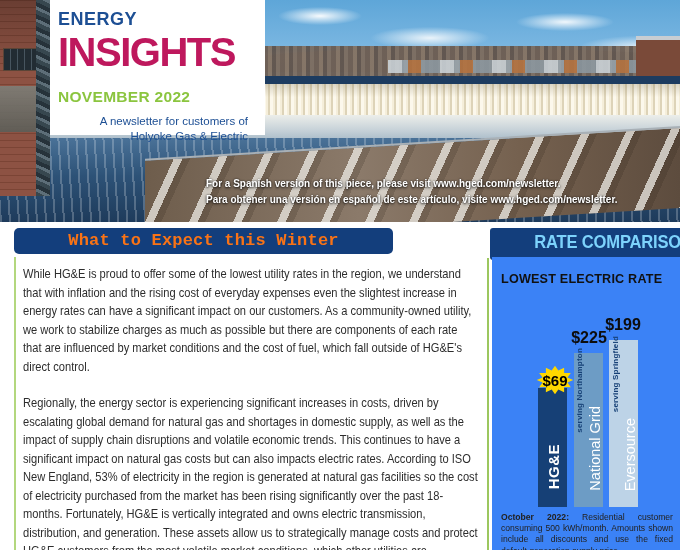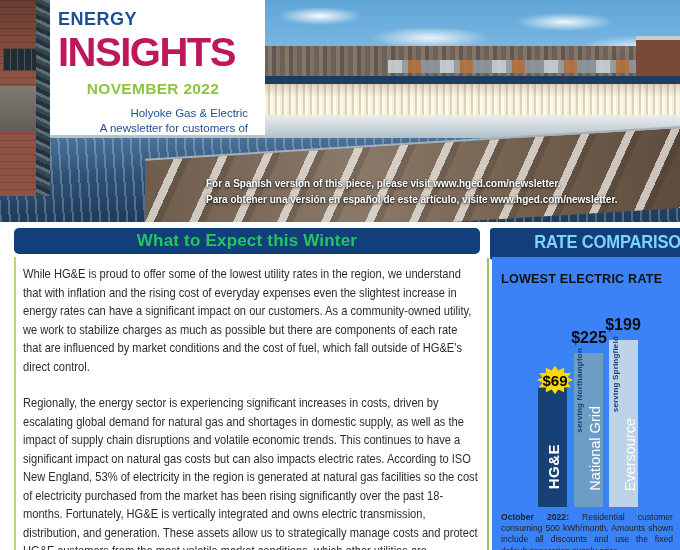--- a/index.html
+++ b/index.html
@@ -48,32 +48,32 @@
   .building-base{position:absolute;left:0;top:86px;width:50px;height:46px;background:
       linear-gradient(180deg,#7e7f78,#5c5e58);opacity:.9;}
   .glass-tower{position:absolute;left:36px;top:0;width:14px;height:196px;background:
       repeating-linear-gradient(25deg,#37474f 0 4px,#5d6e78 4px 7px,#26323a 7px 11px);}
 
   
   .logo-box{position:absolute;left:50px;top:0;width:215px;height:135px;background:#fff;
             z-index:6;padding:5px 17px 0 8px;}
   .logo-energy{color:#1d4f94;font-weight:bold;font-size:18px;line-height:28px;letter-spacing:.5px;}
   .logo-insights{color:#be185d;font-weight:bold;font-size:40px;line-height:38px;letter-spacing:-1.5px;}
-  .logo-issue{color:#8bc53f;font-weight:bold;font-size:15.5px;text-align:center;margin-top:9px;letter-spacing:.3px;}
+  .logo-issue{color:#8bc53f;font-weight:bold;font-size:15.5px;text-align:left;margin-top:17px;letter-spacing:.3px;}
   .logo-tagline{color:#1d4f94;font-size:11.5px;line-height:14.5px;text-align:right;margin-top:8px;}
 
   
   .photo-note{position:absolute;left:206px;top:175px;z-index:6;color:#fff;font-weight:bold;
       font-size:10.5px;line-height:16px;text-shadow:0 1px 3px rgba(0,0,0,.85),0 0 2px rgba(0,0,0,.6);
       transform:scaleX(.95);transform-origin:0 0;white-space:nowrap;}
 
   
-  .article-heading{position:absolute;left:14px;top:228px;width:466px;height:26px;background:#133e7c;
-      border-radius:5px;color:#22c55e;font-weight:bold;font-size:17px;line-height:26px;
-      text-align:center;letter-spacing:.2px;}
+  .article-heading{position:absolute;left:14px;top:228px;width:379px;height:26px;background:#133e7c;
+      border-radius:5px;color:#f97316;font-weight:bold;font-size:17px;line-height:26px;
+      text-align:center;letter-spacing:.2px;font-family:Liberation Mono, monospace;}
   .green-rule-left{position:absolute;left:14px;top:257px;bottom:0;width:2px;background:#b3d77e;}
   .article-body{position:absolute;left:23px;top:258px;width:532px;transform:scaleX(.855);
       transform-origin:0 0;color:#2d2d2d;font-size:13px;line-height:18.5px;}
   .article-body p{margin:7px 0 0 0;}
   .article-body p + p{margin-top:18px;}
 
   
   .sidebar-header{position:absolute;left:490px;top:228px;width:190px;height:32px;background:#133e7c;
       border-radius:3px 0 0 3px;color:#7dd3fc;line-height:28px;padding-left:36px;}
   .sidebar-header span{display:inline-block;font-weight:bold;font-size:18px;letter-spacing:-.2px;
@@ -127,22 +127,22 @@
     <div class="brick-window"></div>
     <div class="building-base"></div>
     <div class="glass-tower"></div>
   </div>
 
   <div class="logo-box">
     <div class="logo-energy">ENERGY</div>
     <div class="logo-insights">INSIGHTS</div>
     <div class="logo-issue">NOVEMBER 2022</div>
     <div class="logo-tagline">
+      <div>A newsletter for customers of</div>
       <div>Holyoke Gas &amp; Electric</div>
-      <div>A newsletter for customers of</div>
     </div>
   </div>
 
   <div class="photo-note">
     <div>For a Spanish version of this piece, please visit www.hged.com/newsletter.</div>
     <div>Para obtener una versión en español de este artículo, visite www.hged.com/newsletter.</div>
   </div>
 
   <div class="article-heading">What to Expect this Winter</div>
   <div class="green-rule-left"></div>

